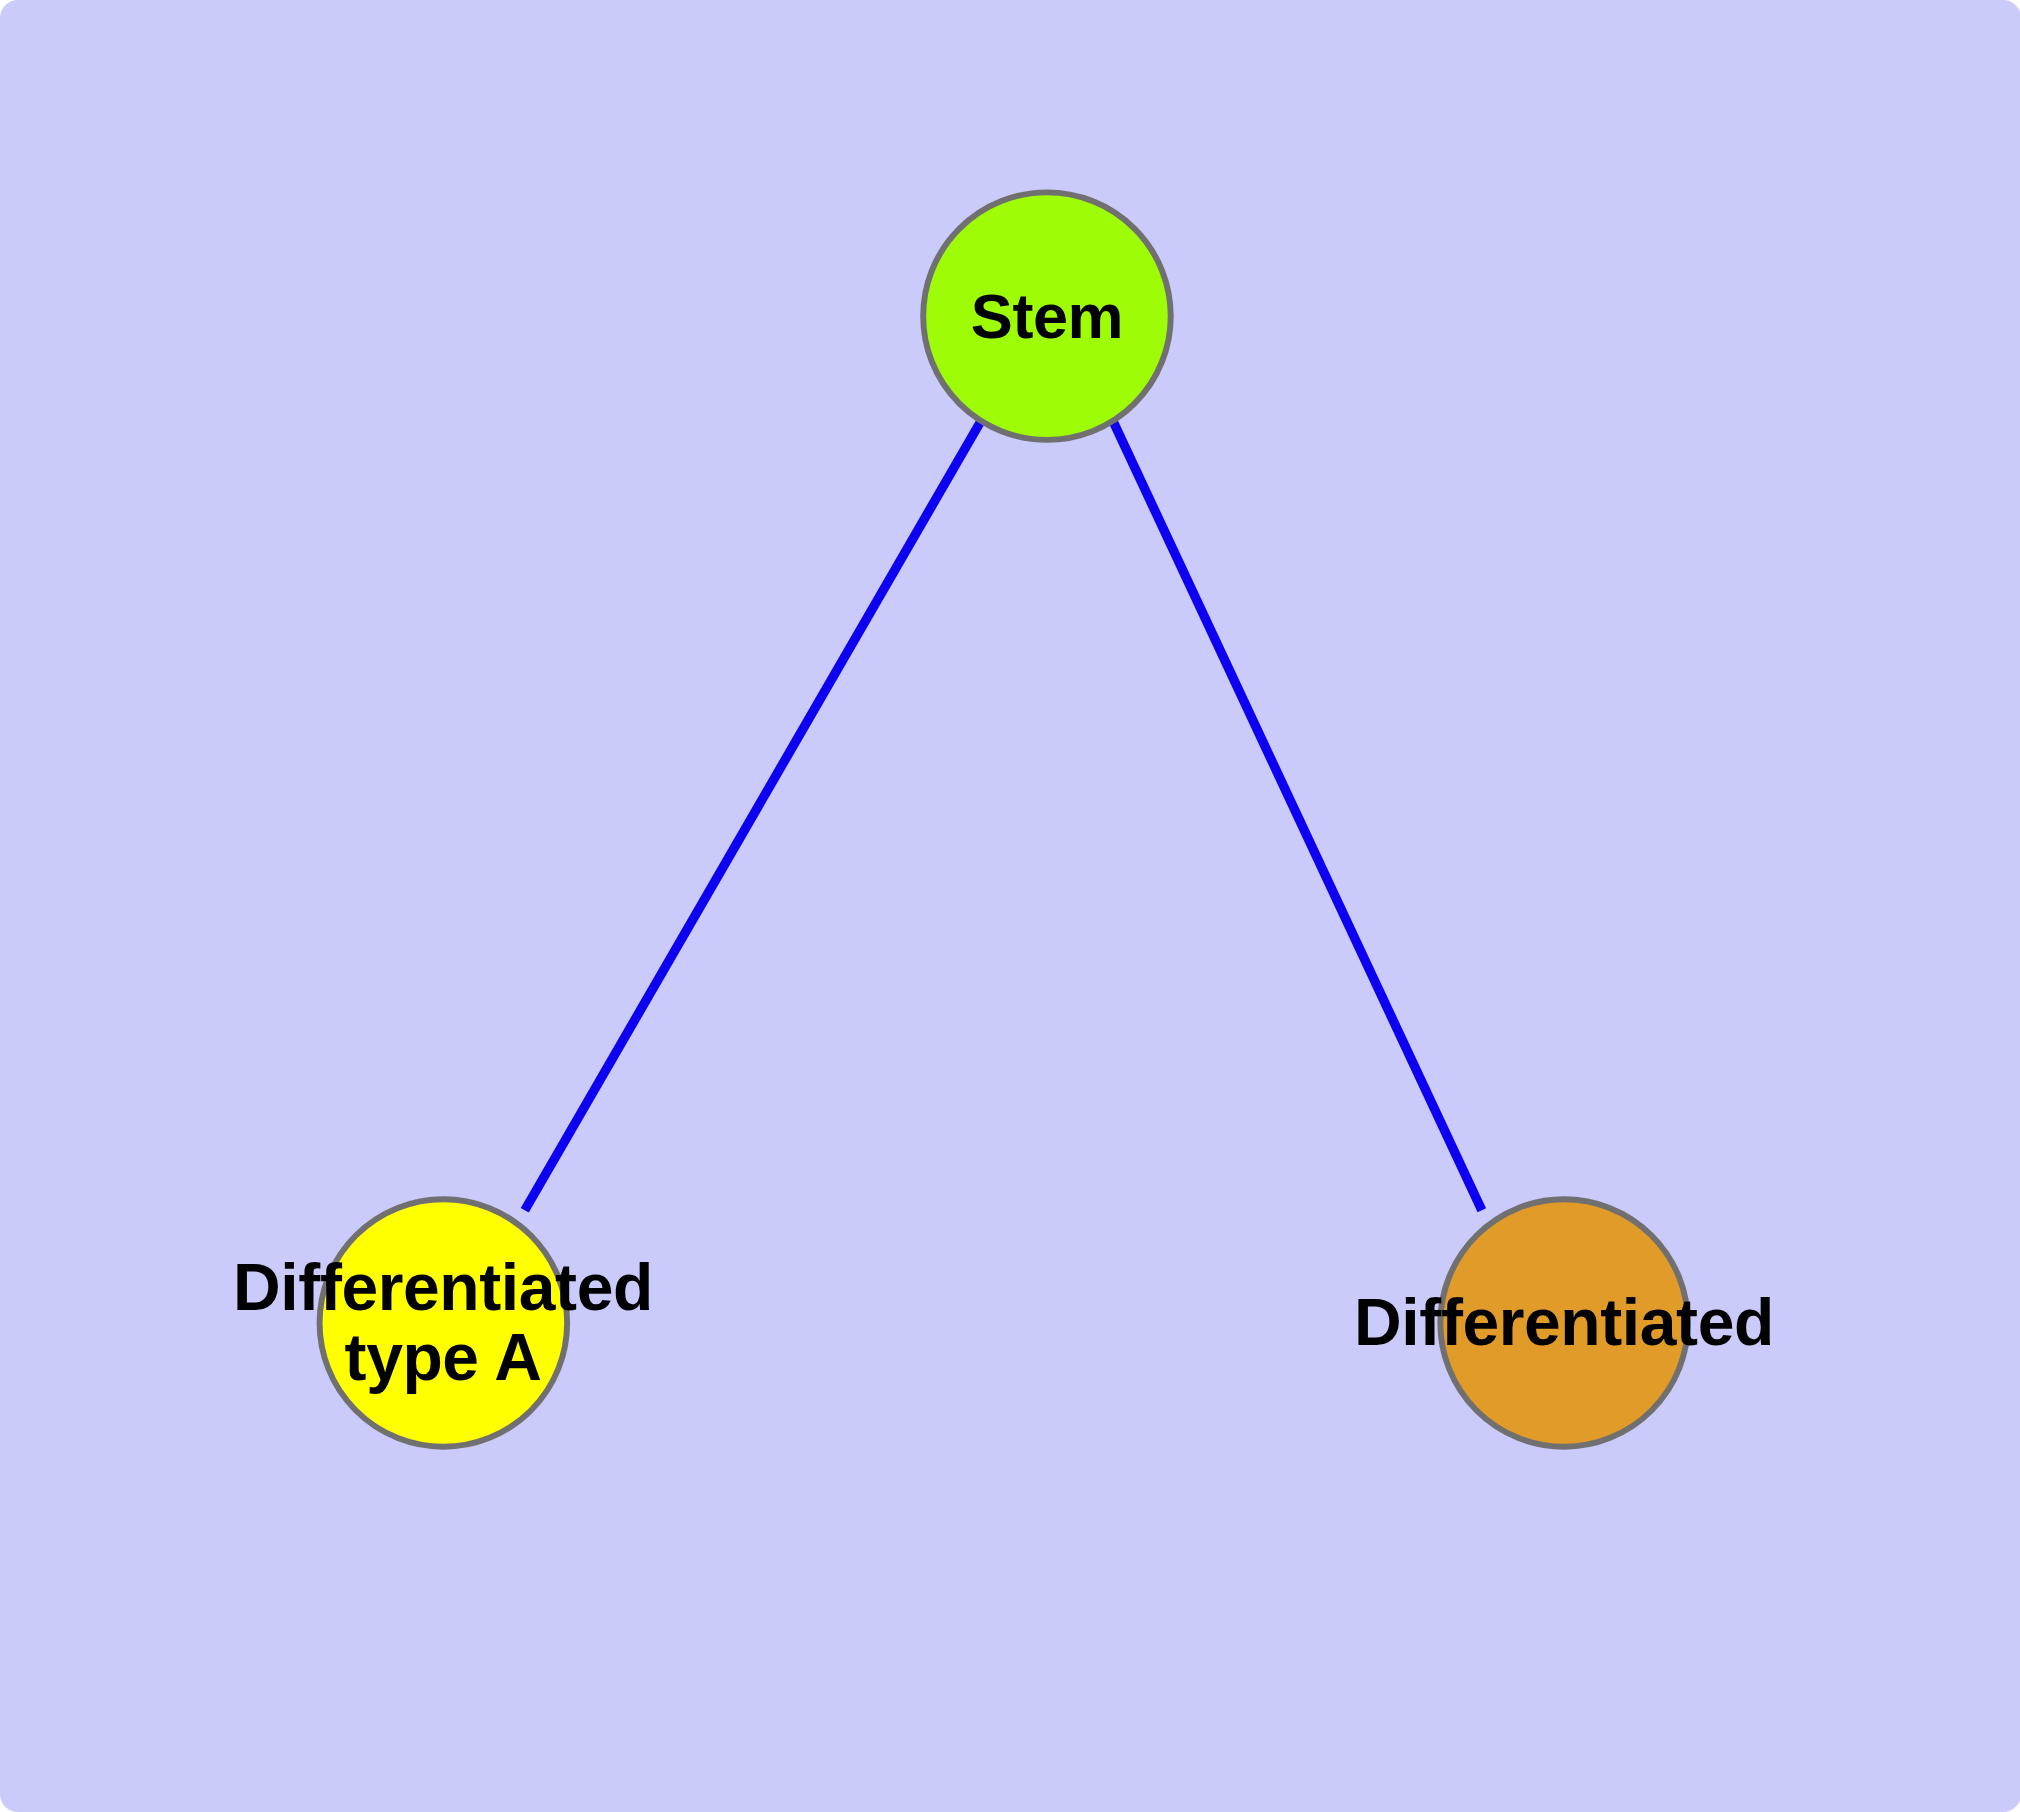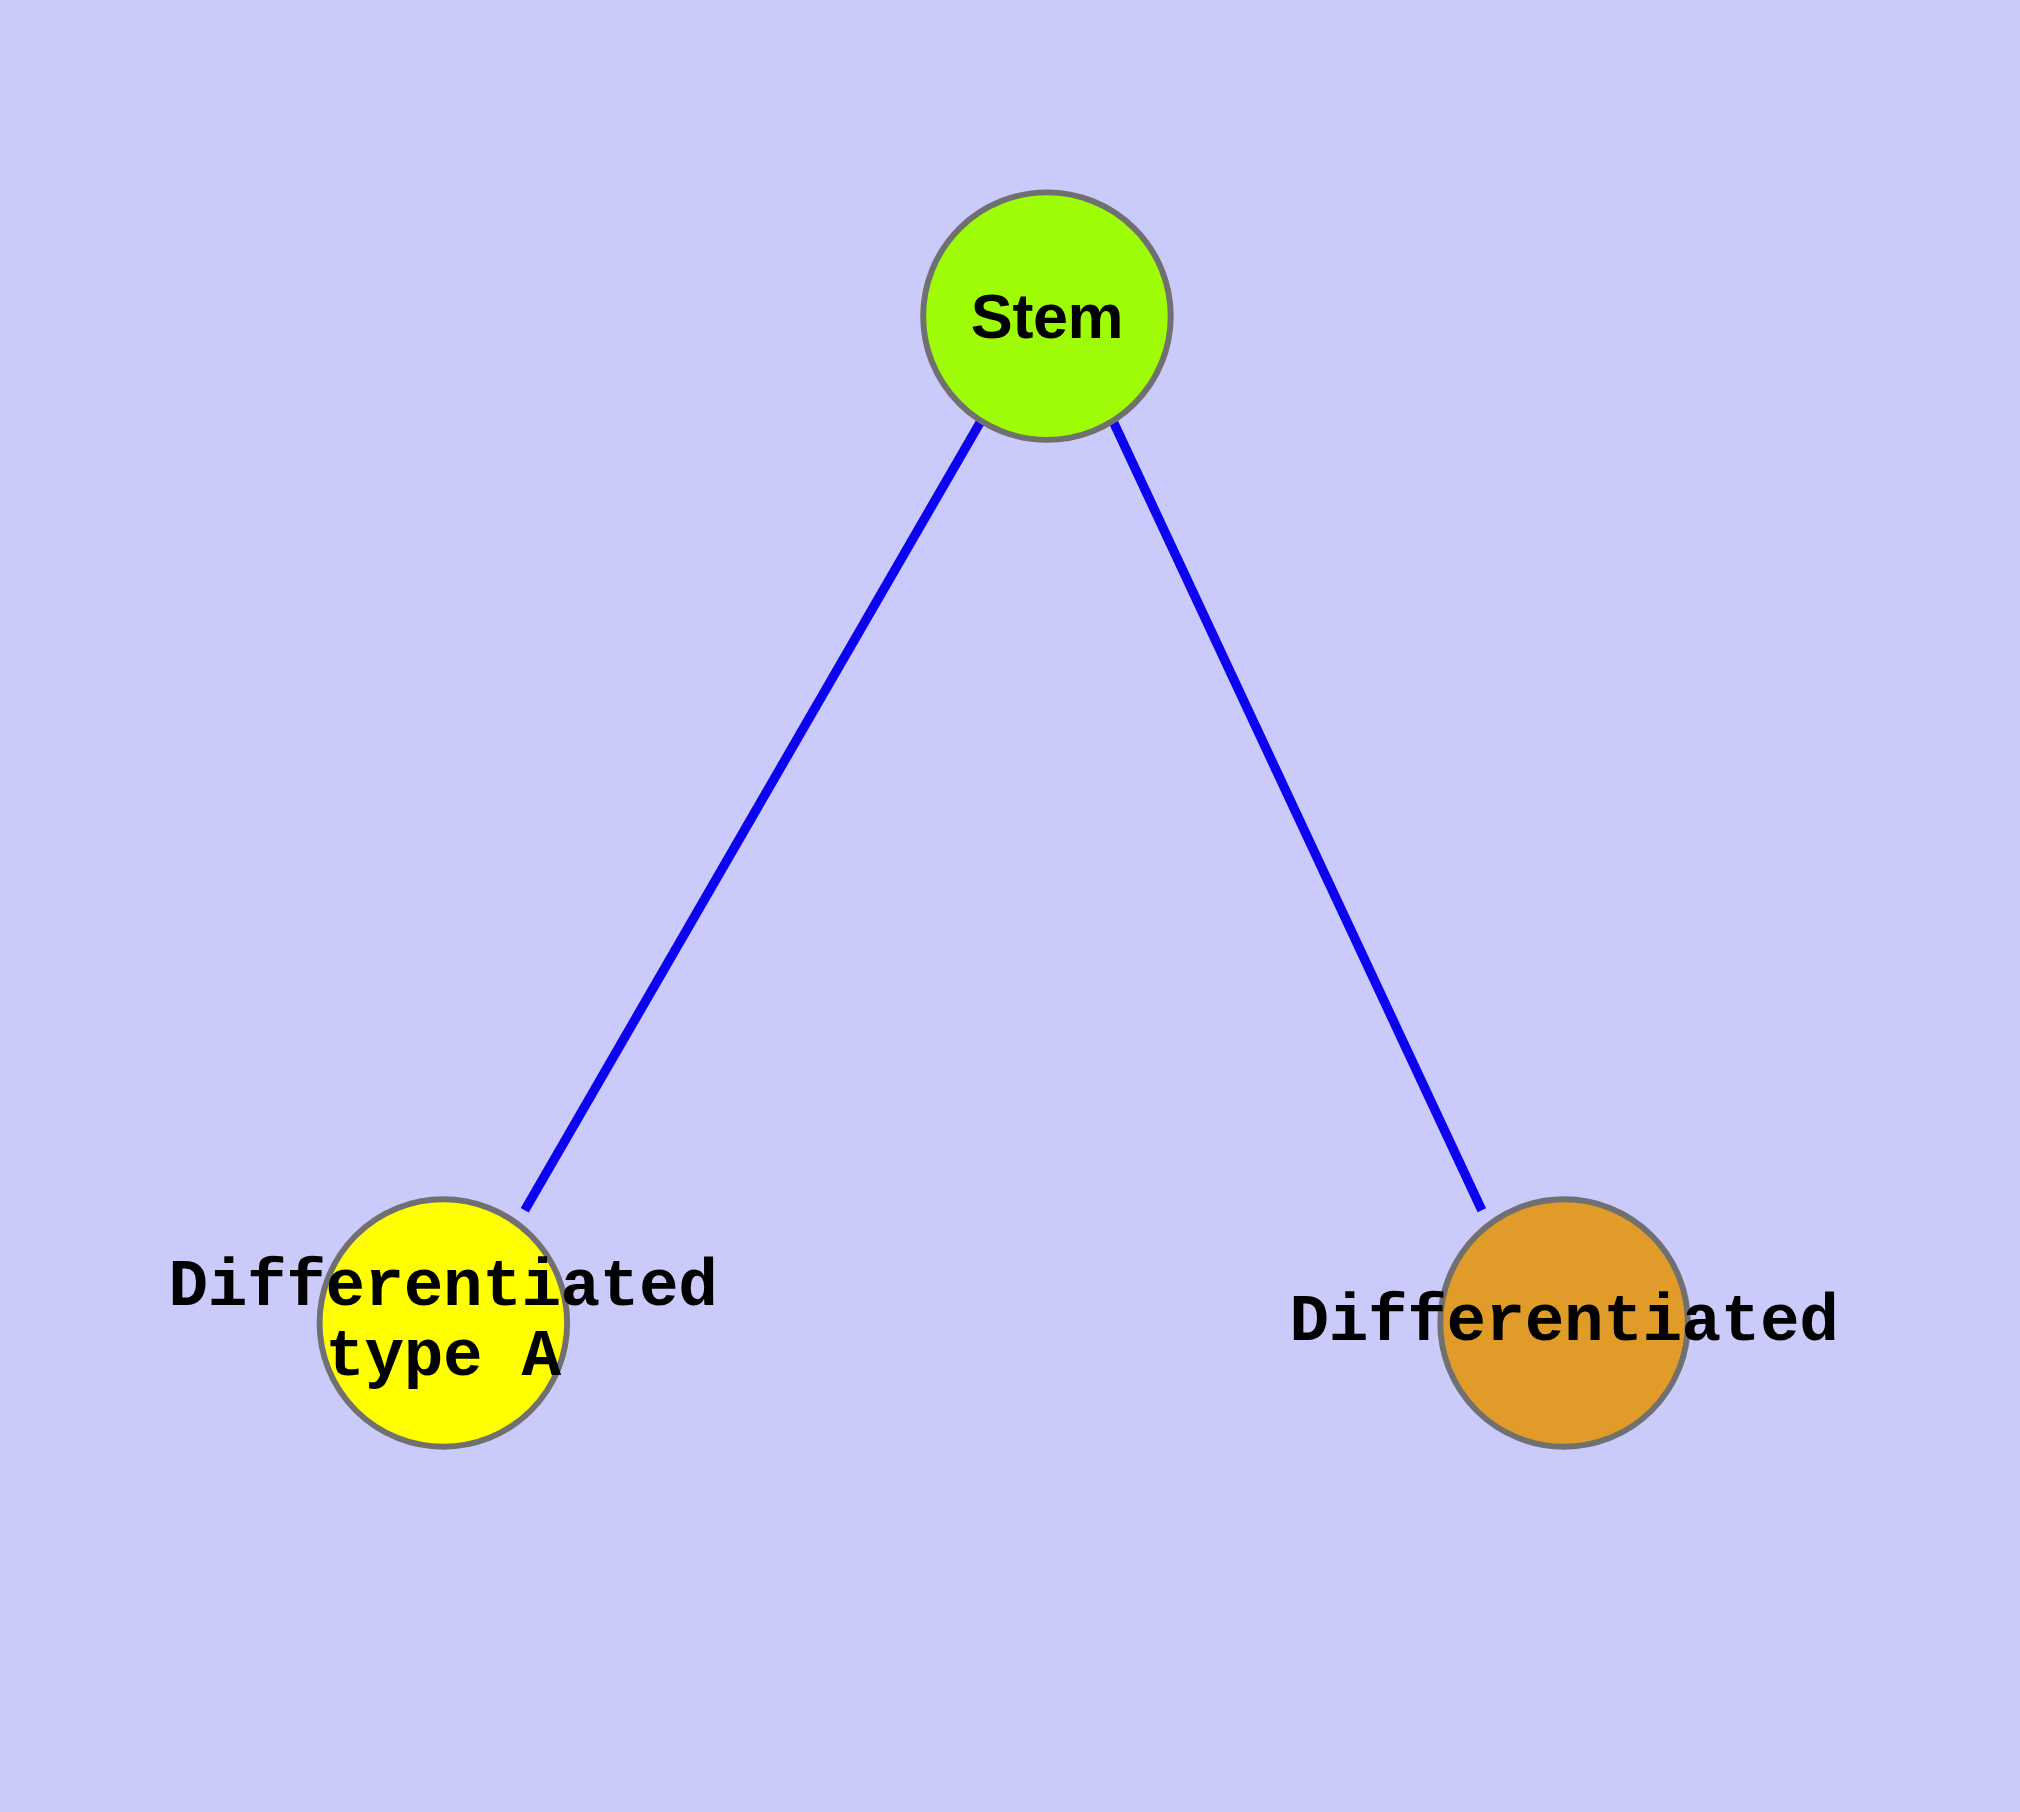--- a/index.html
+++ b/index.html
@@ -38,27 +38,26 @@
     line-height: 1.06;
     pointer-events: none;
     transform: translate(-50%, -50%);
     letter-spacing: -0.4px;
   }
   .label-stem {
     font-size: 63px;
   }
   .label-leaf {
     font-size: 66px;
-    font-family: Liberation Mono, monospace;
   }
 </style>
 </head>
 <body>
 
-<div id="canvas" style="width: 2021px; height: 1812px;">
+<div id="canvas" style="width: 2021px; height: 1812px; border-radius: 18px;">
 
   <div id="bg-rect" style="background: rgb(202, 202, 251);"></div>
 
   <svg id="graph-svg" viewBox="0 0 2384 2138" preserveAspectRatio="none" xmlns="http://www.w3.org/2000/svg" style="width: 2021px; height: 1812px;">
     <g id="edge-layer">
         <line x1="1157" y1="497" x2="619" y2="1428" stroke="#0d00f0" stroke-width="11" stroke-linecap="butt"></line>
         <line x1="1313" y1="497" x2="1748" y2="1428" stroke="#0d00f0" stroke-width="11" stroke-linecap="butt"></line>
       </g>
     <g id="node-layer">
         <circle cx="1235" cy="373" r="146" fill="#9efc06" stroke="#707070" stroke-width="7"></circle>

